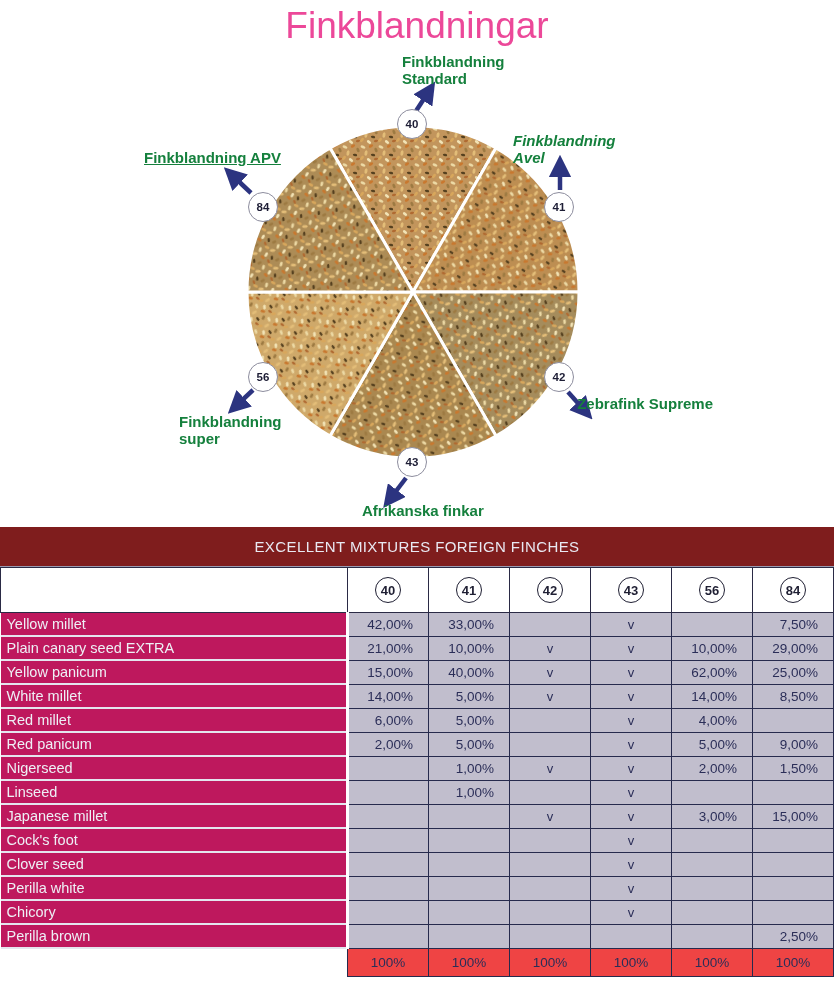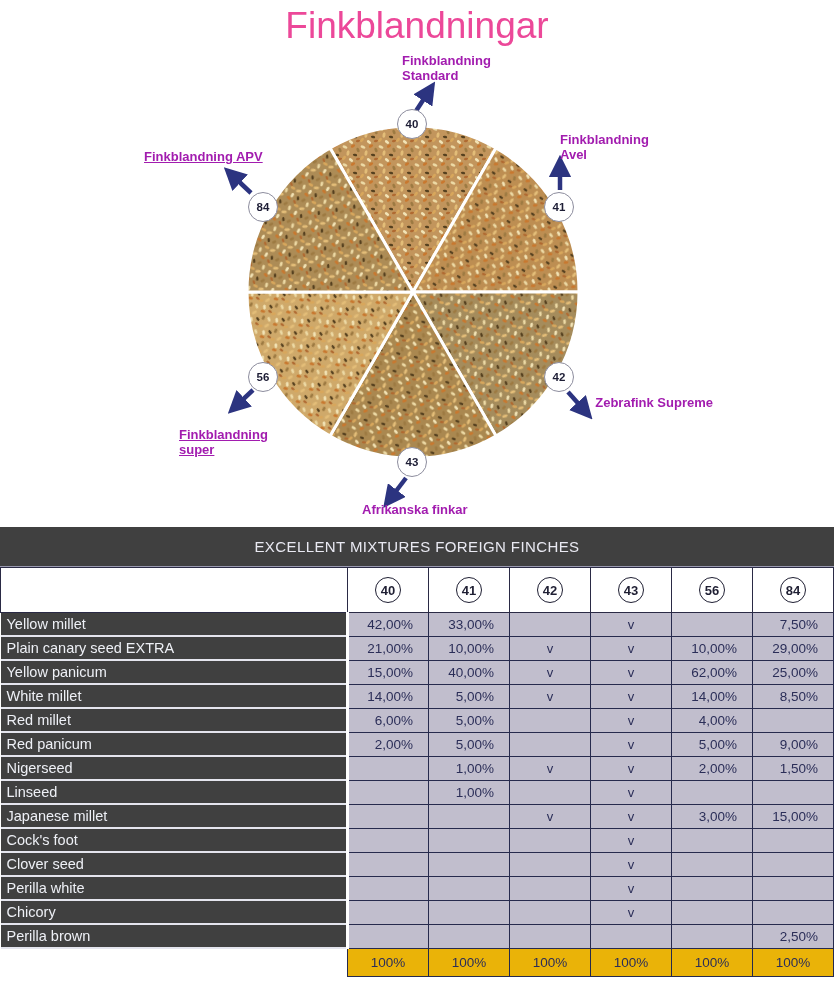--- a/index.html
+++ b/index.html
@@ -23,64 +23,64 @@
     font-weight:700; font-size:11.5px; color:#1d1d35; z-index:3;
   }
   #badge-40 { left:397px; top:109px; }
   #badge-41 { left:544px; top:192px; }
   #badge-42 { left:544px; top:362px; }
   #badge-43 { left:397px; top:447px; }
   #badge-56 { left:248px; top:362px; }
   #badge-84 { left:248px; top:192px; }
 
   .callout-label {
-    position:absolute; font-weight:700; font-size:13px; line-height:1.12;
-    color:#a21caf; z-index:3;
+    position:absolute; font-weight:700; font-size:15px; line-height:1.12;
+    color:#15803d; z-index:3;
   }
   #lbl-standard   { left:402px; top:54px;  width:112px; }
-  #lbl-avel       { left:560px; top:133px; width:112px; }
+  #lbl-avel       { left:513px; top:133px; width:112px;font-style:italic; }
   #lbl-apv        { left:144px; top:150px; width:180px;text-decoration:underline; }
   #lbl-zebrafink  { left:533px; top:396px; width:180px;text-align:right; }
-  #lbl-super      { left:179px; top:428px; width:112px;text-decoration:underline; }
+  #lbl-super      { left:179px; top:414px; width:112px; }
   #lbl-afrikanska { left:362px; top:503px; width:180px; }
 
   
   .table-section { position:absolute; left:0; top:527px; width:834px; }
   .table-title {
-    height:39px; line-height:39px; background:#404040; color:#e9e9f2;
+    height:39px; line-height:39px; background:#7f1d1d; color:#e9e9f2;
     text-align:center; font-size:15px; letter-spacing:.4px;
     border-bottom:1px solid #9a9ab0;
   }
   table.mixtures {
     border-collapse:collapse; table-layout:fixed; width:834px;
   }
   col.c-label { width:347px; }
   col.c-val   { width:81px; }
 
   th.corner, th.colhead {
     background:#fff; border:1.5px solid #2a2a45; height:44px; padding:0;
   }
   .circle {
     display:inline-flex; width:26px; height:26px; box-sizing:border-box;
     border:1.6px solid #1f1f33; border-radius:50%;
     align-items:center; justify-content:center;
     font-weight:700; font-size:13px; color:#1f1f33;
   }
   td.rowlabel {
-    background:#404040; color:#eef0f6; font-size:14.5px; font-weight:400;
+    background:#be185d; color:#eef0f6; font-size:14.5px; font-weight:400;
     height:22px; padding:0 0 0 6px; white-space:nowrap; overflow:hidden;
     border-bottom:2px solid #e4e5ee; border-right:3px solid #ffffff;
   }
   td.val {
     background:#c1becd; border:1.5px solid #262a4d; color:#2b2e58;
     font-size:13.5px; height:22px; text-align:right; padding:0 15px 0 0;
   }
   td.val.mark { text-align:center; padding-right:0; font-size:13px; }
   tr.total td.tval {
-    background:#eab308; border:1.5px solid #262a4d; color:#2b2e58;
+    background:#ef4444; border:1.5px solid #262a4d; color:#2b2e58;
     font-size:13.5px; height:27px; text-align:center; padding:0;
   }
   tr.total td.tlabel { background:#fff; border:none; border-top:1.5px solid #262a4d; }
 </style>
 </head>
 <body>
 
 <div class="hero">
   <div class="main-title">Finkblandningar</div>
 

